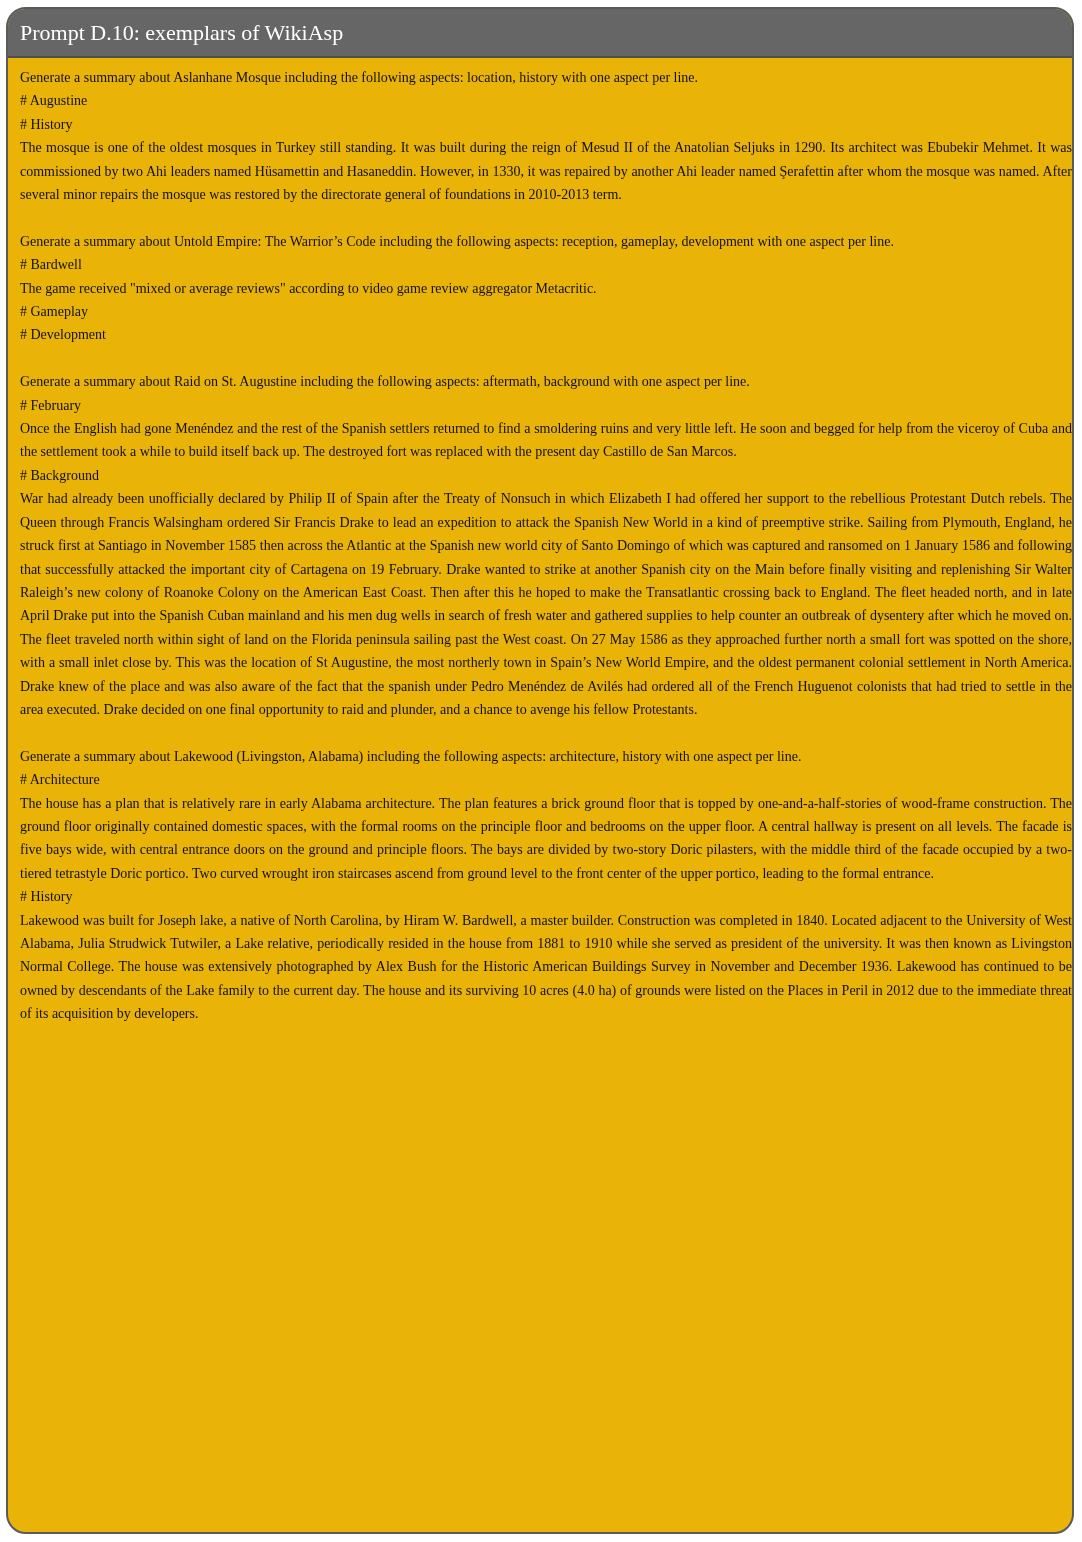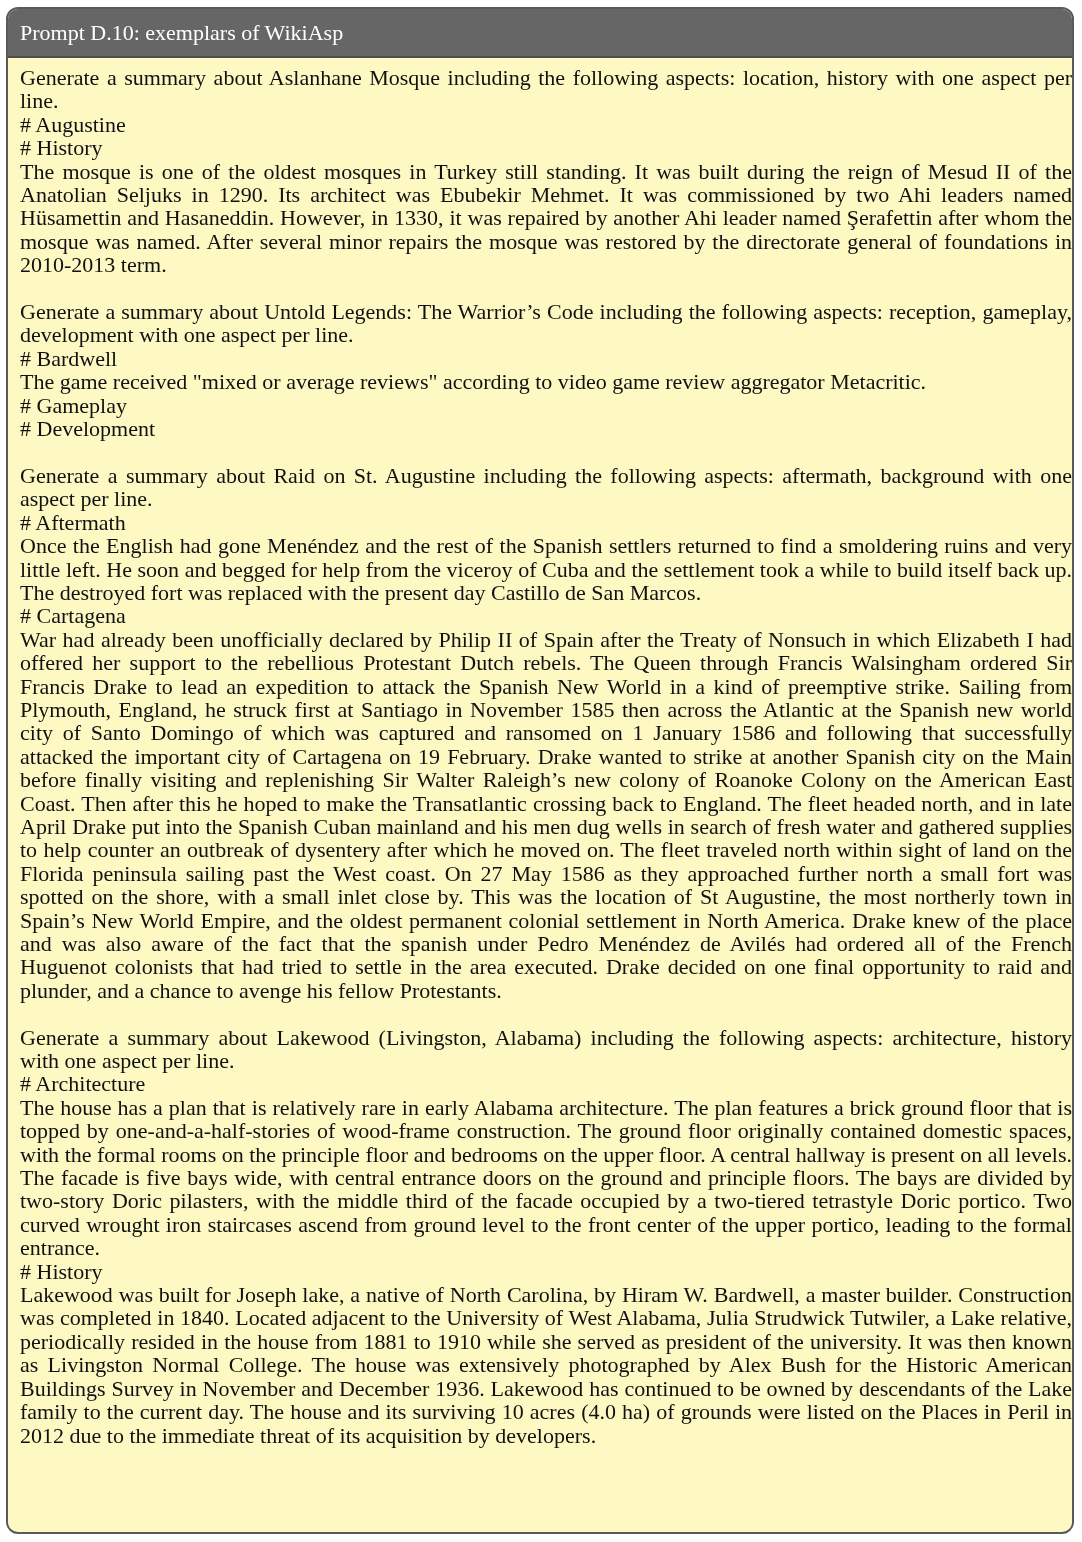--- a/index.html
+++ b/index.html
@@ -2,40 +2,40 @@
 <html><head>
 <meta charset="utf-8">
 <style>
   html, body { margin: 0; padding: 0; background: #ffffff; }
   body { width: 1082px; height: 1542px; position: relative; overflow: hidden; }
   .box {
     position: absolute;
     left: 6px; top: 7px;
     width: 1068px; height: 1527px;
     border: 2px solid #5a5a5a;
-    border-radius: 12px;
-    background: #fef9c3;
+    border-radius: 20px;
+    background: #eab308;
     overflow: hidden;
     box-sizing: border-box;
   }
   .box-header {
     background: #666666;
     color: #ffffff;
     height: 49px;
     border-bottom: 2px solid #4f4f4f;
     box-sizing: border-box;
     padding: 11px 0 0 12px;
     font-family: "Liberation Serif", "DejaVu Serif", serif;
     font-size: 22px;
     line-height: 26px;
   }
   .box-body {
     padding: 8px 0 0 12px;
     font-family: "Liberation Serif", "DejaVu Serif", serif;
-    font-size: 22px;
+    font-size: 14px;
     line-height: 23.4px;
     color: #111111;
   }
   .block { margin-bottom: 23.4px; }
   .heading { display: block; }
   .para { display: block; text-align: justify; }
 </style>
 </head>
 <body>
 
@@ -44,32 +44,32 @@
   <div class="box-body">
 
     <div class="block">
       <span class="para">Generate a summary about Aslanhane Mosque including the following aspects: location, history with one aspect per line.</span>
       <span class="heading"># Augustine</span>
       <span class="heading"># History</span>
       <span class="para">The mosque is one of the oldest mosques in Turkey still standing. It was built during the reign of Mesud II of the Anatolian Seljuks in 1290.  Its architect was Ebubekir Mehmet.  It was commissioned by two Ahi leaders named Hüsamettin and Hasaneddin. However, in 1330, it was repaired by another Ahi leader named Şerafettin after whom the mosque was named. After several minor repairs the mosque was restored by the directorate general of foundations in 2010-2013 term.</span>
     </div>
 
     <div class="block">
-      <span class="para">Generate a summary about Untold Legends:  The Warrior’s Code including the following aspects:  reception, gameplay, development with one aspect per line.</span>
+      <span class="para">Generate a summary about Untold Empire:  The Warrior’s Code including the following aspects:  reception, gameplay, development with one aspect per line.</span>
       <span class="heading"># Bardwell</span>
       <span class="para">The game received "mixed or average reviews" according to video game review aggregator Metacritic.</span>
       <span class="heading"># Gameplay</span>
       <span class="heading"># Development</span>
     </div>
 
     <div class="block">
       <span class="para">Generate a summary about Raid on St.  Augustine including the following aspects:  aftermath, background with one aspect per line.</span>
-      <span class="heading"># Aftermath</span>
+      <span class="heading"># February</span>
       <span class="para">Once the English had gone Menéndez and the rest of the Spanish settlers returned to find a smoldering ruins and very little left.  He soon and begged for help from the viceroy of Cuba and the settlement took a while to build itself back up.  The destroyed fort was replaced with the present day Castillo de San Marcos.</span>
-      <span class="heading"># Cartagena</span>
+      <span class="heading"># Background</span>
       <span class="para">War had already been unofficially declared by Philip II of Spain after the Treaty of Nonsuch in which Elizabeth I had offered her support to the rebellious Protestant Dutch rebels. The Queen through Francis Walsingham ordered Sir Francis Drake to lead an expedition to attack the Spanish New World in a kind of preemptive strike.  Sailing from Plymouth, England, he struck first at Santiago in November 1585 then across the Atlantic at the Spanish new world city of Santo Domingo of which was captured and ransomed on 1 January 1586 and following that successfully attacked the important city of Cartagena on 19 February.  Drake wanted to strike at another Spanish city on the Main before finally visiting and replenishing Sir Walter Raleigh’s new colony of Roanoke Colony on the American East Coast.  Then after this he hoped to make the Transatlantic crossing back to England.  The fleet headed north, and in late April Drake put into the Spanish Cuban mainland and his men dug wells in search of fresh water and gathered supplies to help counter an outbreak of dysentery after which he moved on.  The fleet traveled north within sight of land on the Florida peninsula sailing past the West coast.  On 27 May 1586 as they approached further north a small fort was spotted on the shore, with a small inlet close by.  This was the location of St Augustine, the most northerly town in Spain’s New World Empire, and the oldest permanent colonial settlement in North America.  Drake knew of the place and was also aware of the fact that the spanish under Pedro Menéndez de Avilés had ordered all of the French Huguenot colonists that had tried to settle in the area executed. Drake decided on one final opportunity to raid and plunder, and a chance to avenge his fellow Protestants.</span>
     </div>
 
     <div class="block">
       <span class="para">Generate a summary about Lakewood (Livingston, Alabama) including the following aspects:  architecture, history with one aspect per line.</span>
       <span class="heading"># Architecture</span>
       <span class="para">The house has a plan that is relatively rare in early Alabama architecture. The plan features a brick ground floor that is topped by one-and-a-half-stories of wood-frame construction.  The ground floor originally contained domestic spaces, with the formal rooms on the principle floor and bedrooms on the upper floor. A central hallway is present on all levels. The facade is five bays wide, with central entrance doors on the ground and principle floors.  The bays are divided by two-story Doric pilasters, with the middle third of the facade occupied by a two-tiered tetrastyle Doric portico. Two curved wrought iron staircases ascend from ground level to the front center of the upper portico, leading to the formal entrance.</span>
       <span class="heading"># History</span>
       <span class="para">Lakewood was built for Joseph lake, a native of North Carolina, by Hiram W. Bardwell, a master builder.  Construction was completed in 1840.  Located adjacent to the University of West Alabama, Julia Strudwick Tutwiler, a Lake relative, periodically resided in the house from 1881 to 1910 while she served as president of the university. It was then known as Livingston Normal College. The house was extensively photographed by Alex Bush for the Historic American Buildings Survey in November and December 1936. Lakewood has continued to be owned by descendants of the Lake family to the current day. The house and its surviving 10 acres (4.0 ha) of grounds were listed on the Places in Peril in 2012 due to the immediate threat of its acquisition by developers.</span>
     </div>

